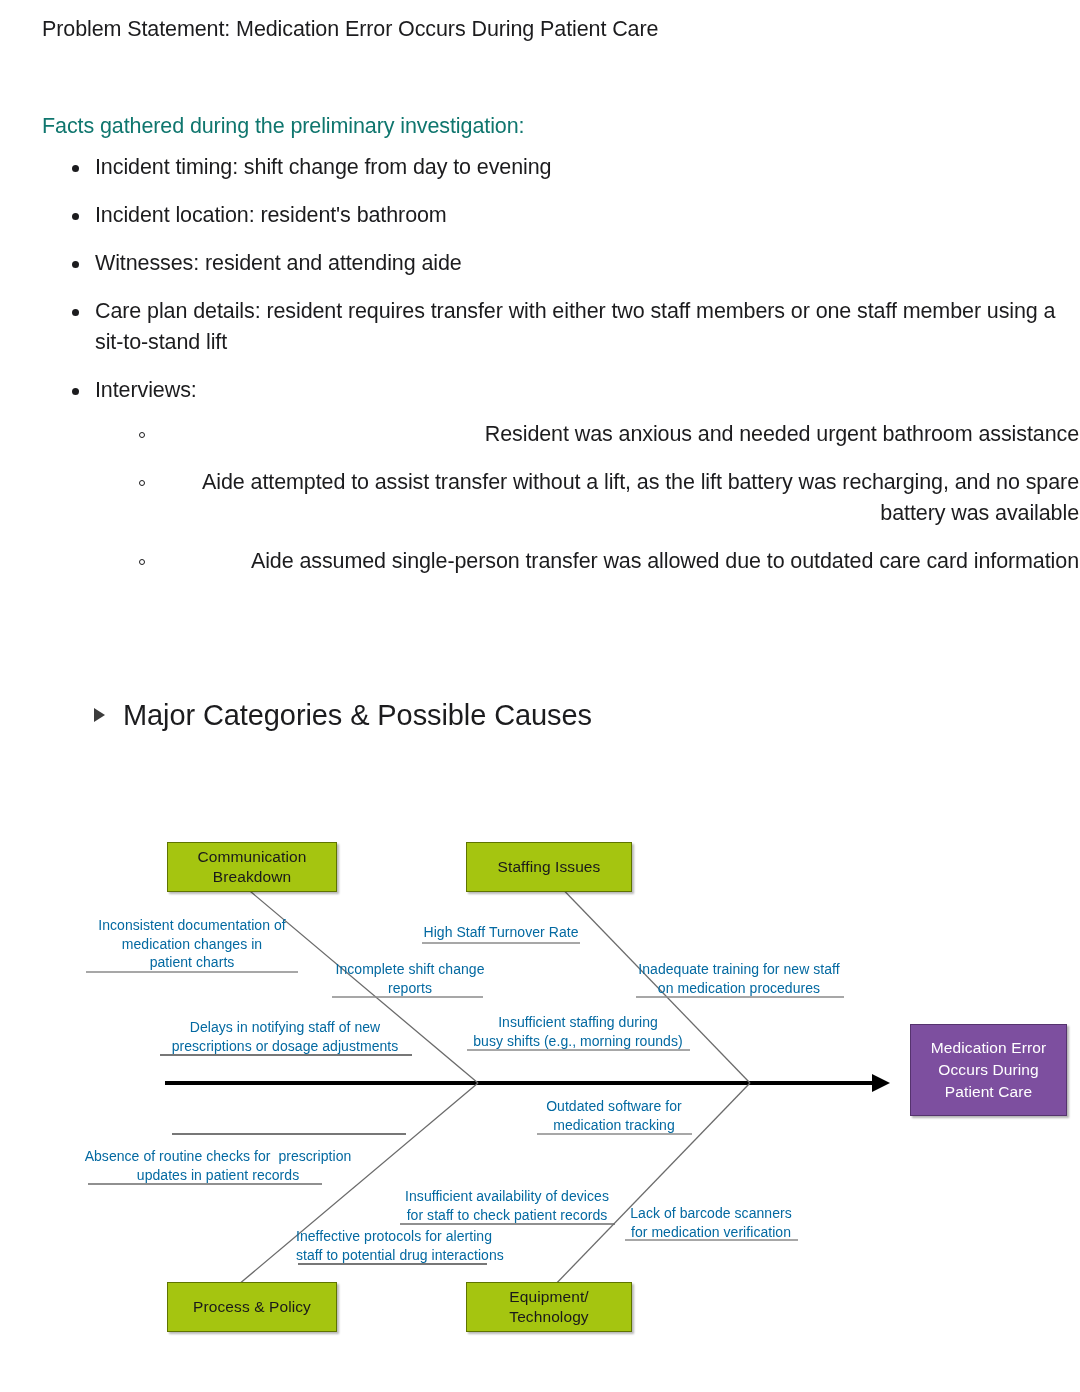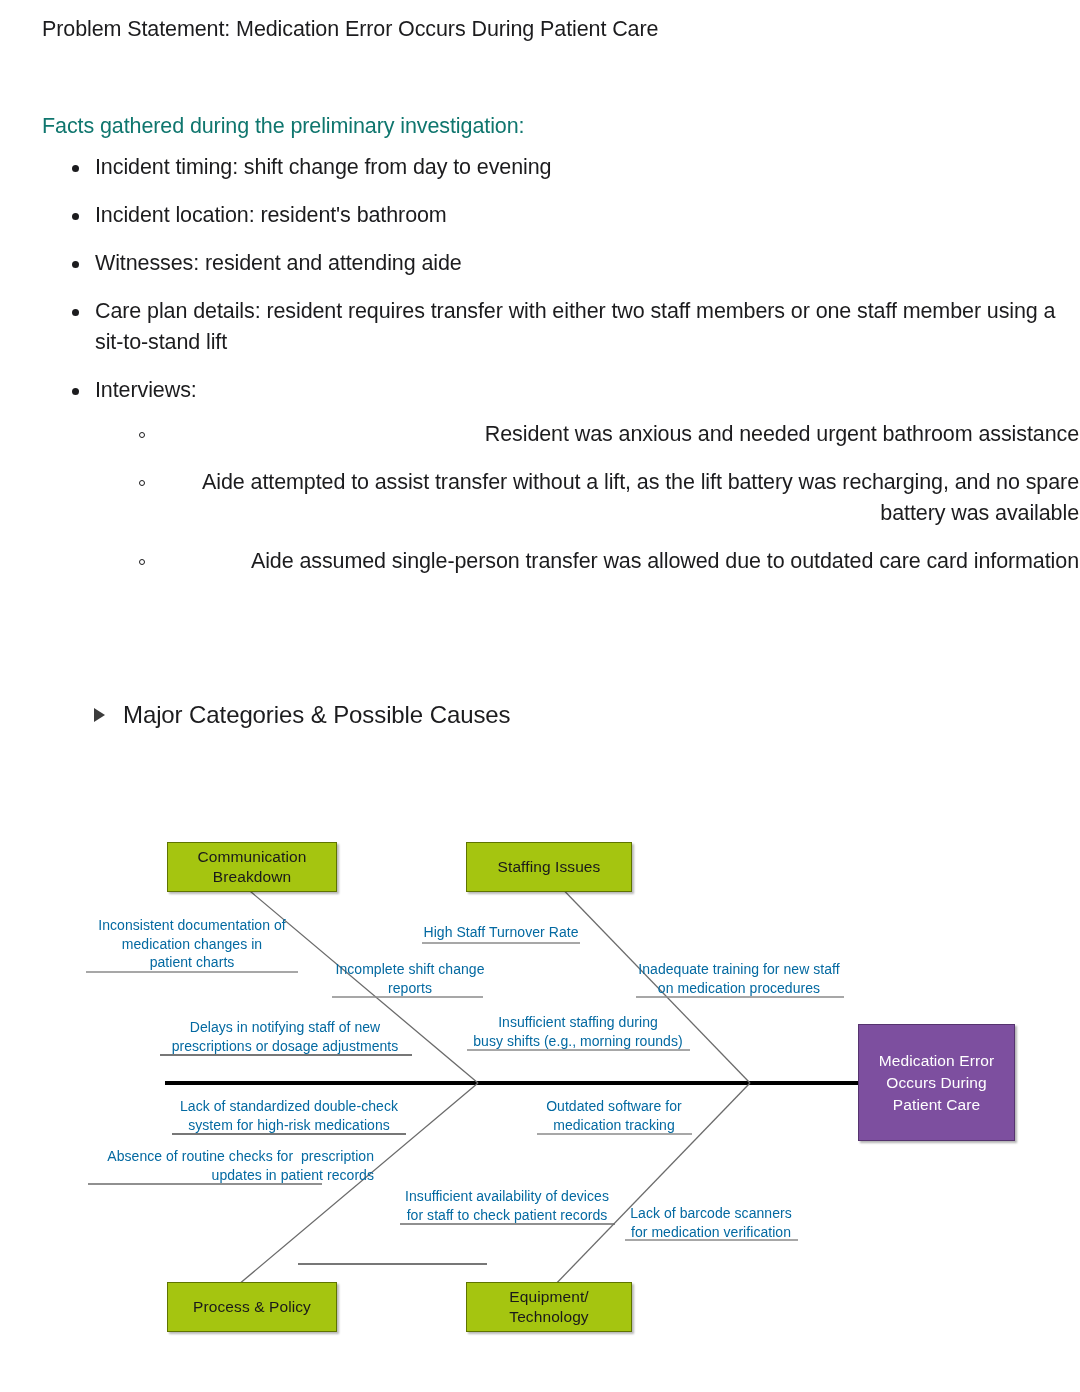--- a/index.html
+++ b/index.html
@@ -106,21 +106,21 @@
     box-sizing: border-box;
   }
 
   .collapsible {
     position: absolute;
     left: 94px;
     top: 700px;
     display: flex;
     align-items: center;
     gap: 12px;
-    font-size: 24px;
+    font-size: 29px;
     line-height: 30px;
     color: #1c1c1e;
     letter-spacing: -0.1px;
   }
   .tri {
     width: 0; height: 0;
     border-left: 11px solid #3c3c3c;
     border-top: 7px solid transparent;
     border-bottom: 7px solid transparent;
     display: inline-block;
@@ -251,44 +251,44 @@
 
   <div class="cat-box" style="left:167px; top:470px; width:170px; height:50px;">
     <span style="white-space:pre-line;">Process &amp; Policy</span>
   </div>
 
   <div class="cat-box" style="left:466px; top:470px; width:166px; height:50px;">
     <span style="white-space:pre-line;">Equipment/
 Technology</span>
   </div>
 
-  <div class="effect-box" style="left:858px; top:212px; width:157px; height:117px;">
+  <div class="effect-box" style="left:910px; top:212px; width:157px; height:92px;">
     <span style="white-space:pre-line;">Medication Error
 Occurs During
 Patient Care</span>
   </div>
 
   <div class="cause" style="left:86px; top:104px; width:212px;">Inconsistent documentation of
 medication changes in
 patient charts</div>
   <div class="cause" style="left:330px; top:148px; width:160px;">Incomplete shift change
 reports</div>
   <div class="cause" style="left:158px; top:206px; width:254px;">Delays in notifying staff of new
 prescriptions or dosage adjustments</div>
 
   <div class="cause" style="left:416px; top:111px; width:170px;">High Staff Turnover Rate</div>
   <div class="cause" style="left:632px; top:148px; width:214px;">Inadequate training for new staff
 on medication procedures</div>
   <div class="cause" style="left:464px; top:201px; width:228px;">Insufficient staffing during
 busy shifts (e.g., morning rounds)</div>
 
-  <div class="cause" style="left:170px; top:285px; width:238px;">Lack of standardized double-check
-system for high-risk medications</div>
-  <div class="cause" style="left:86px; top:335px; width:288px;text-align:right;">Absence of routine checks for  prescription
+  <div class="cause" style="left:74px; top:335px; width:288px;">Absence of routine checks for  prescription
 updates in patient records</div>
+  <div class="cause" style="left:296px; top:415px; width:192px;">Ineffective protocols for alerting
+staff to potential drug interactions</div>
 
   <div class="cause" style="left:534px; top:285px; width:160px;">Outdated software for
 medication tracking</div>
   <div class="cause" style="left:398px; top:375px; width:218px;">Insufficient availability of devices
 for staff to check patient records</div>
   <div class="cause" style="left:622px; top:392px; width:178px;">Lack of barcode scanners
 for medication verification</div>
 
 </div>
 

